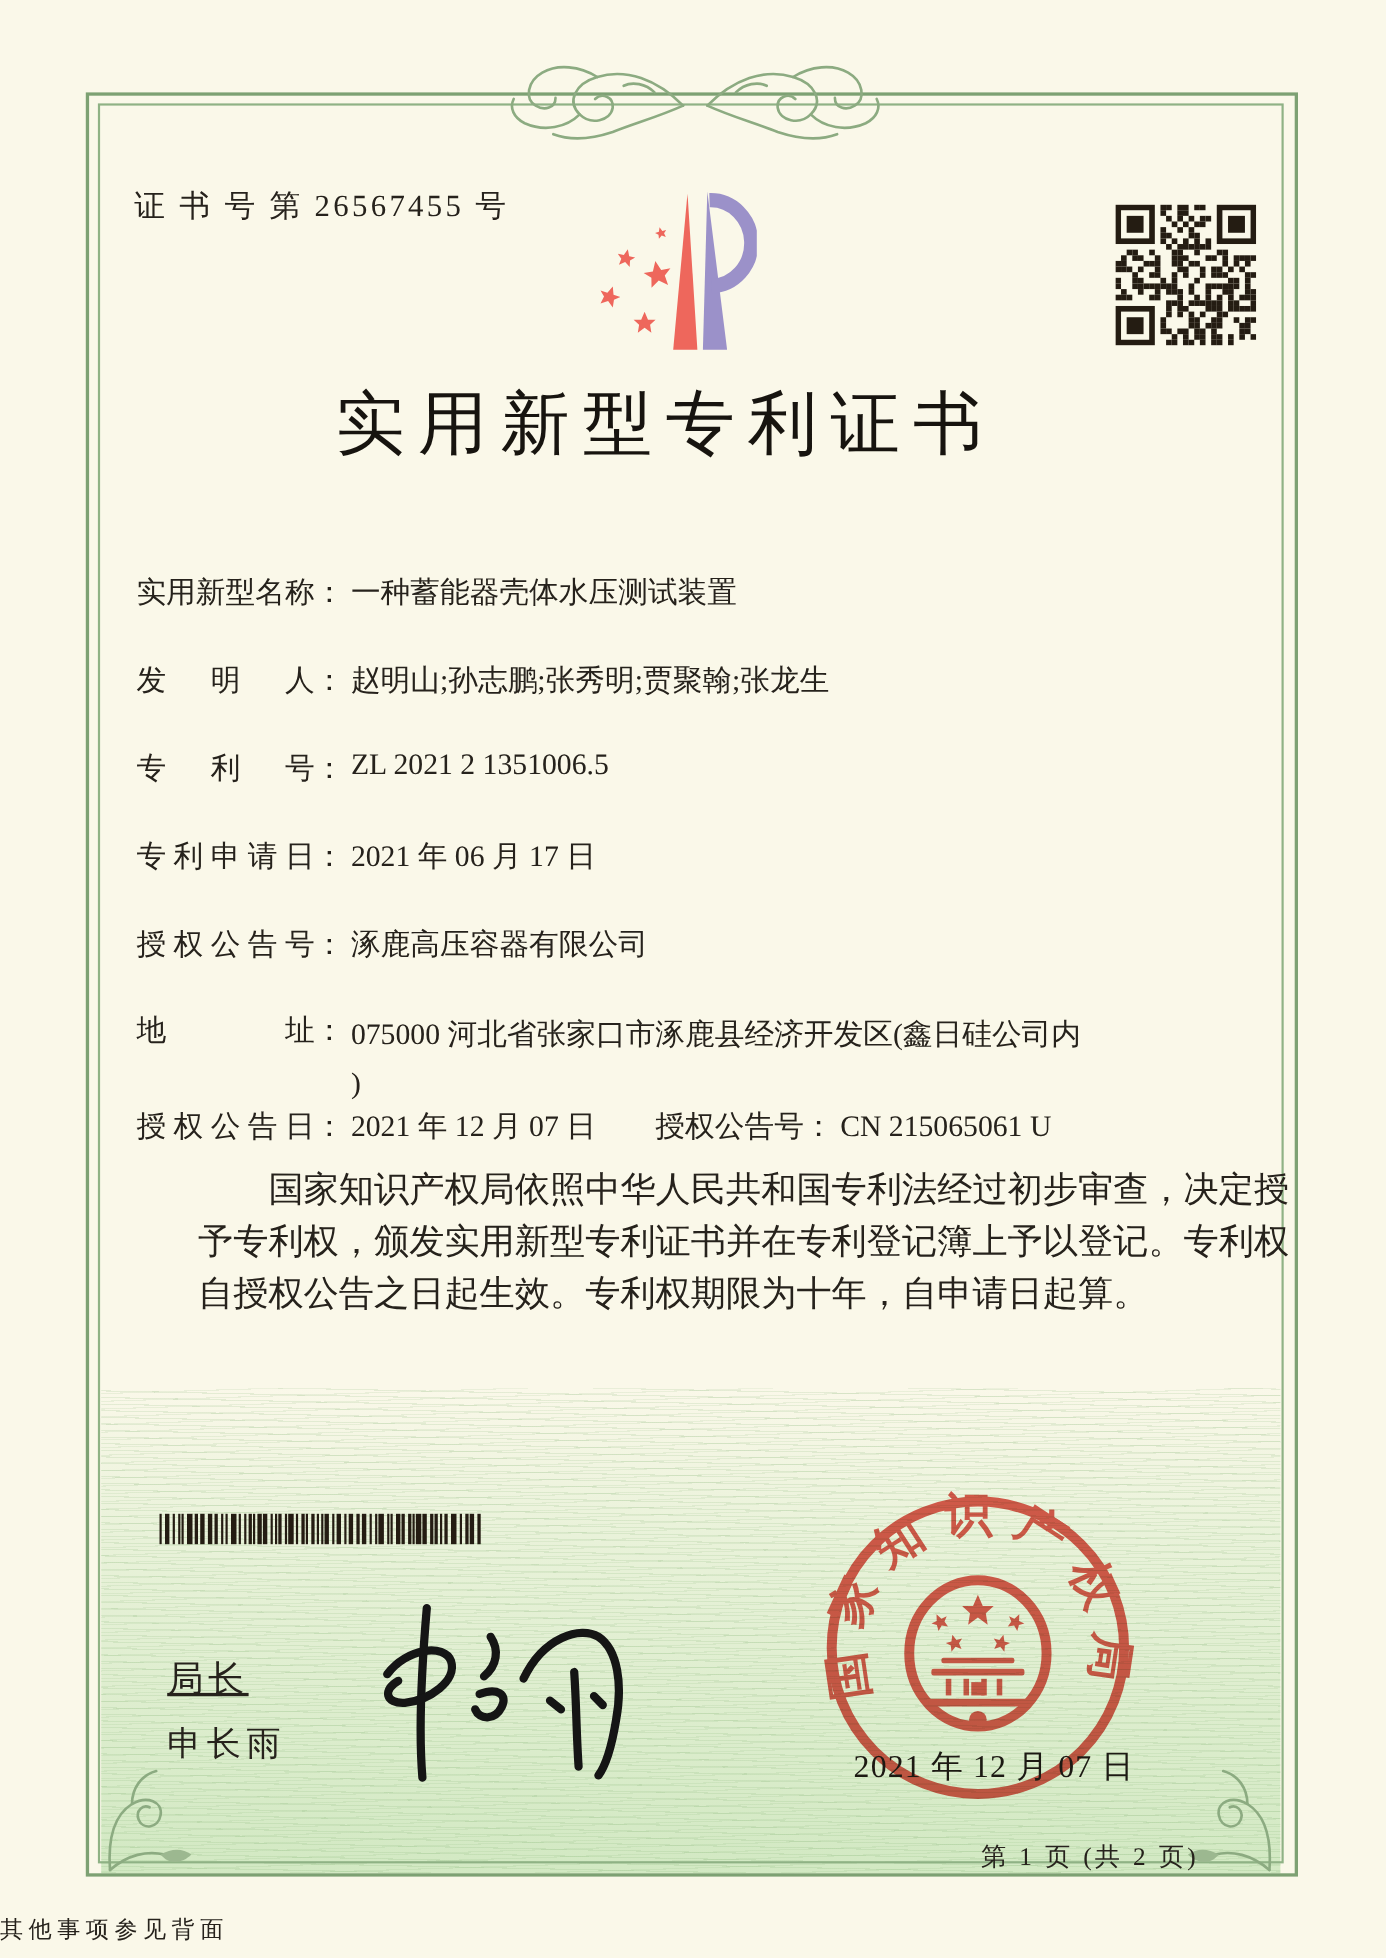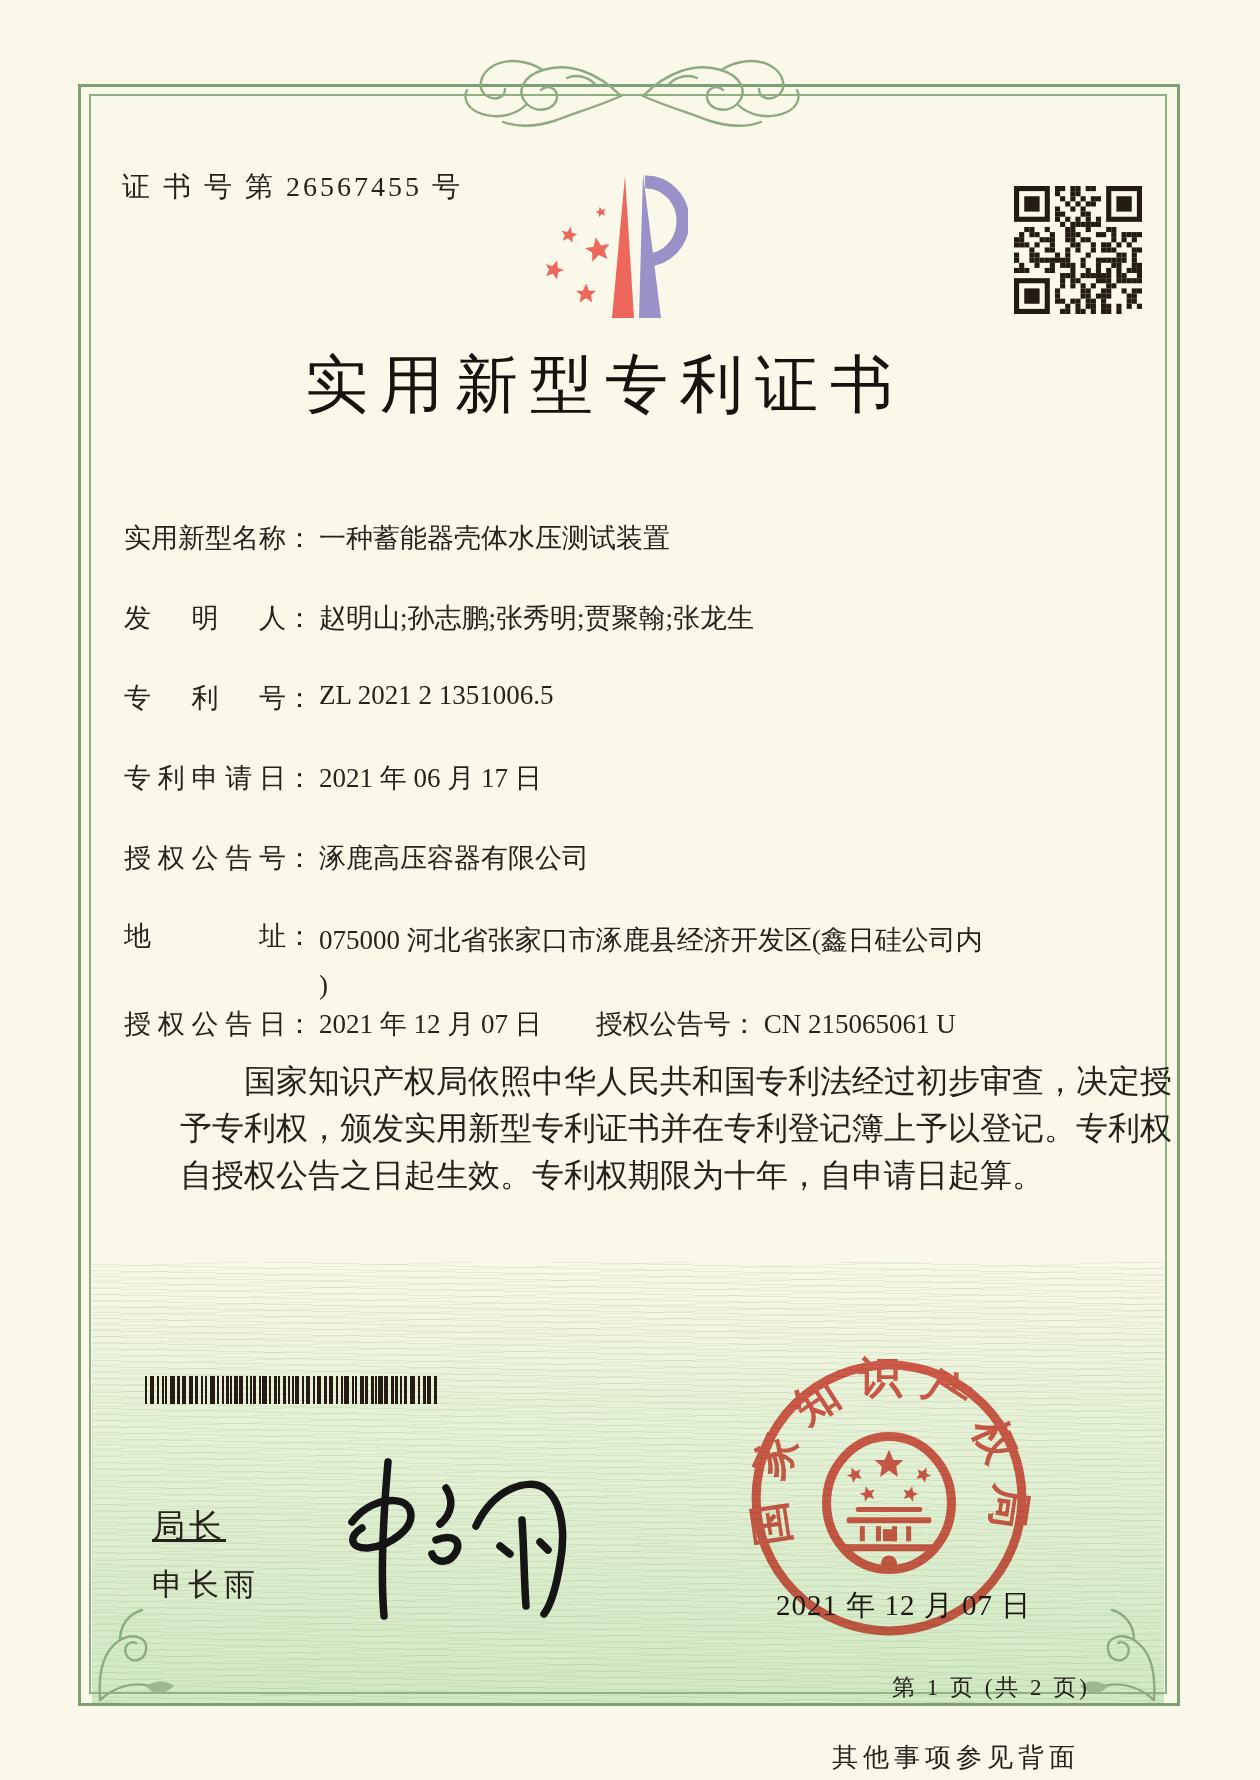--- a/index.html
+++ b/index.html
@@ -30,21 +30,21 @@
   .colon{display:inline-block;vertical-align:top;}
   .fvalue{margin-left:6px;}
   .addr{display:inline-block;vertical-align:top;margin-left:6px;line-height:45px;white-space:normal;width:780px;}
   .grp2{margin-left:54px;}
   .body-text{left:144px;top:1058px;width:1010px;font-size:32px;line-height:47px;z-index:5;margin-left:36px;}
   .body-text p{margin:0;text-indent:2em;}
   .sig-title{left:152px;top:1504px;font-size:33px;letter-spacing:4px;z-index:6;text-decoration:underline;}
   .sig-name{left:152px;top:1564px;font-size:31px;letter-spacing:5px;z-index:6;}
   .seal-date{left:776px;top:1586px;font-size:29px;letter-spacing:1px;color:#1c1913;z-index:8;}
   .page-num{left:0;top:1672px;width:1090px;text-align:right;font-size:23px;letter-spacing:3px;z-index:6;}
-  .back-note{left:0;top:1740px;width:1080px;text-align:right;font-size:26px;letter-spacing:5px;z-index:6;}
+  .back-note{left:0;top:1740px;width:1080px;text-align:left;font-size:21px;letter-spacing:5px;z-index:6;}
   svg{display:block;}
 </style>
 </head>
 <body>
 
 <div class="abs frame-outer"></div>
 <div class="abs frame-inner"></div>
 <div class="abs band"></div>
 
 <svg class="abs" style="left:447px;top:48px;z-index:3" width="370" height="80" viewBox="0 0 370 80">

